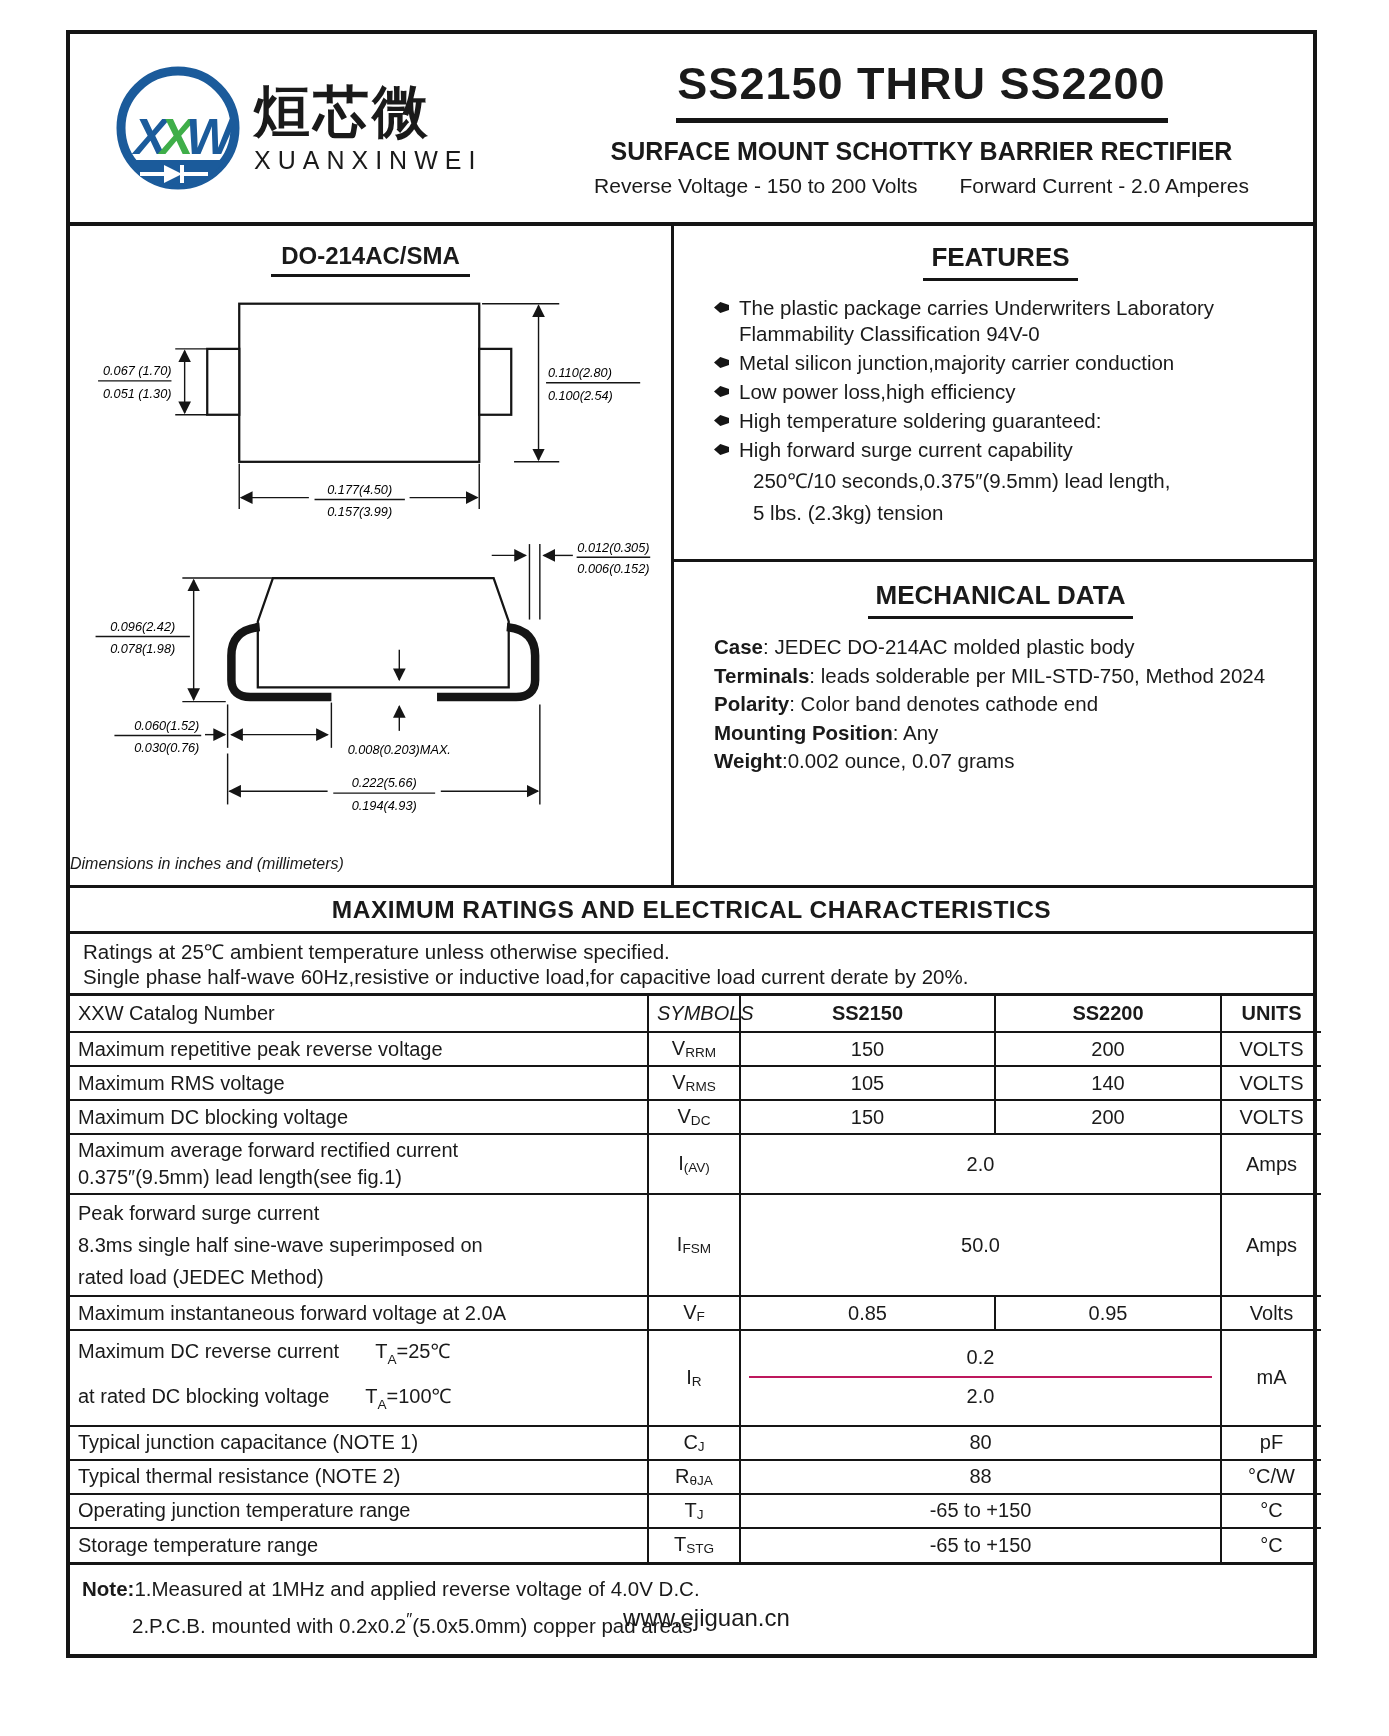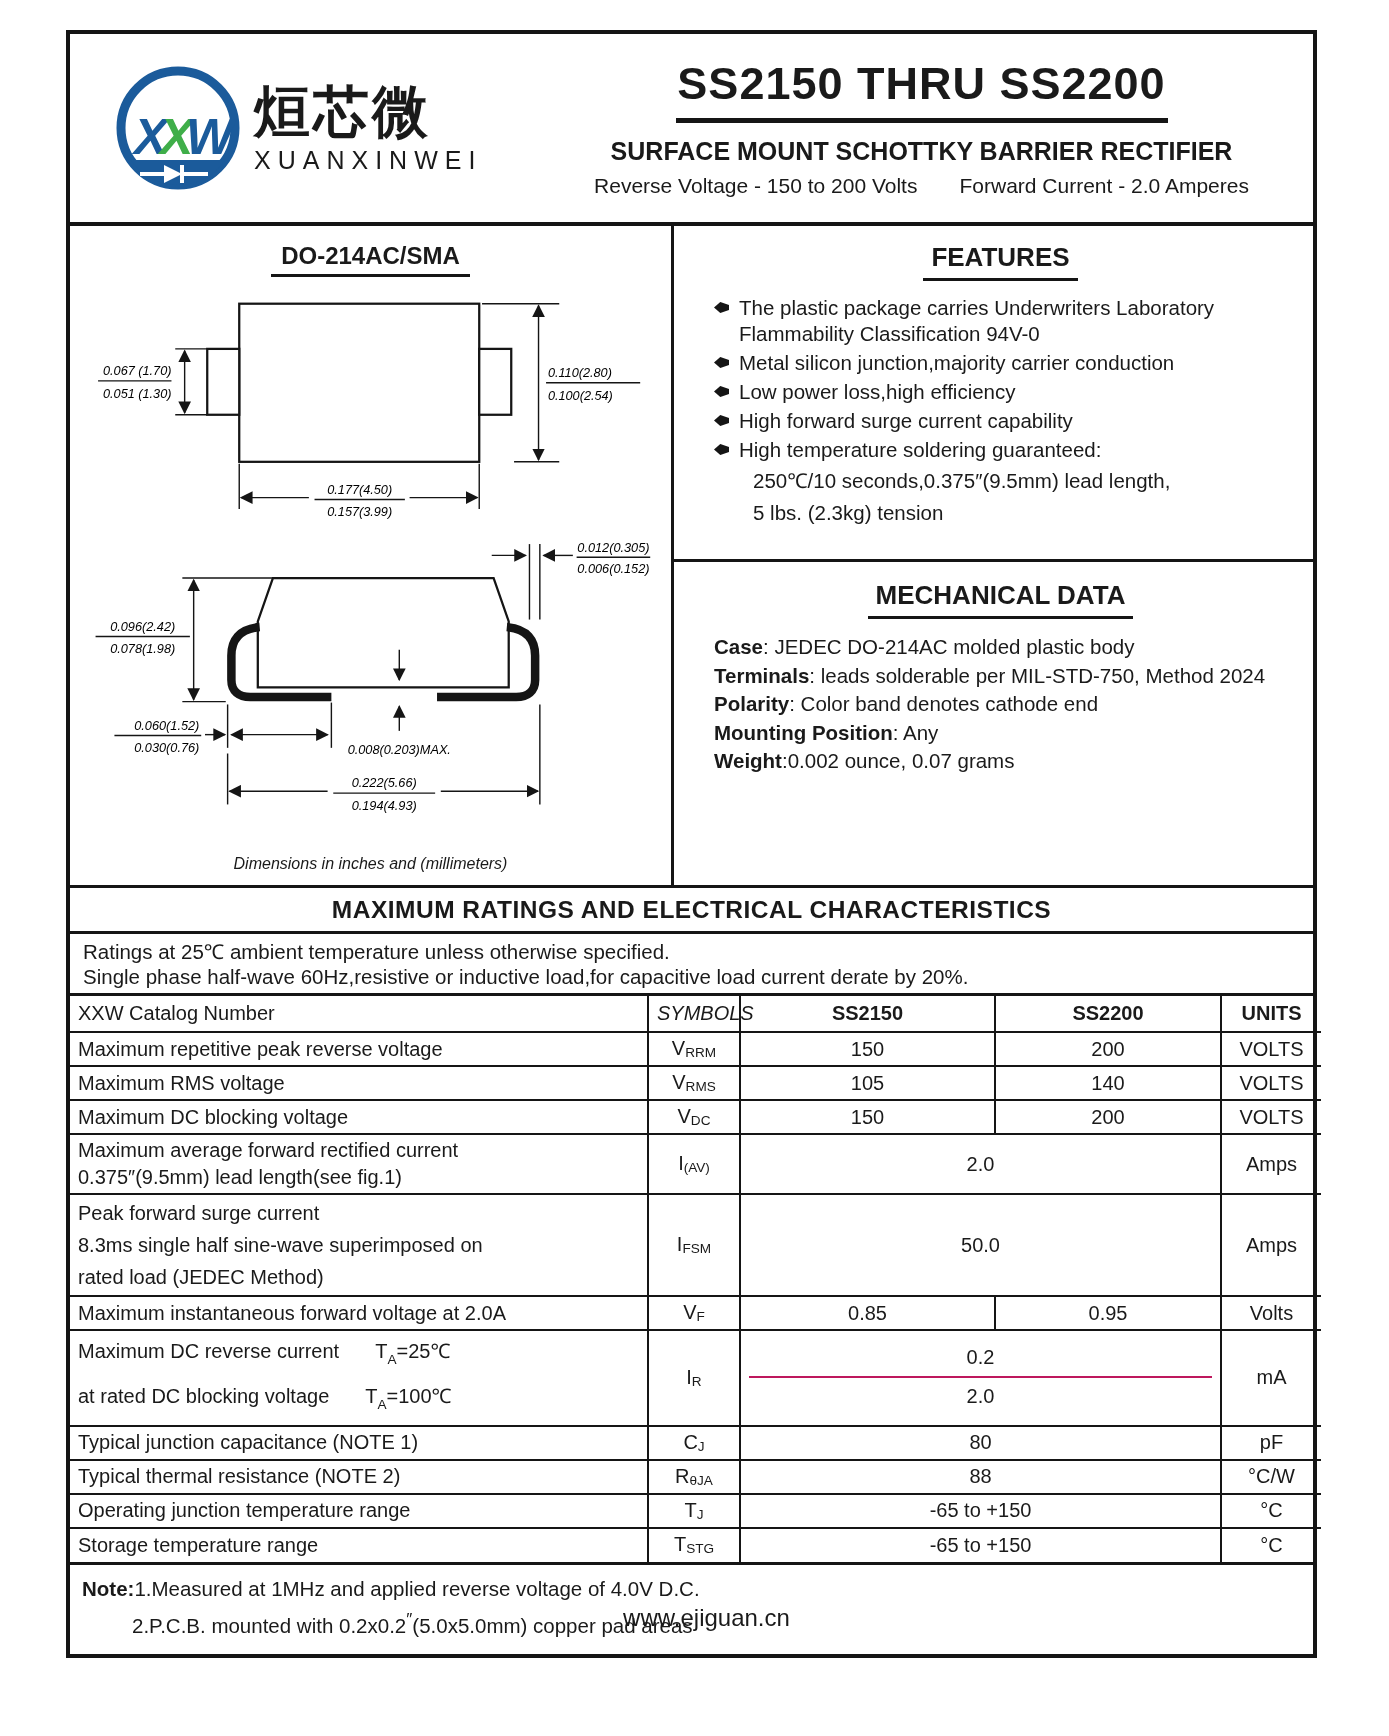--- a/index.html
+++ b/index.html
@@ -22,21 +22,21 @@
   .doc-title { font-size: 45px; font-weight: bold; letter-spacing: 1px; }
   .title-rule { height: 5px; background: #151515; width: 492px; margin: 8px auto 14px; }
   .doc-sub { font-size: 25px; font-weight: bold; }
   .doc-tag { font-size: 21px; margin-top: 8px; display: flex; justify-content: center; gap: 42px; }
   
   .sec2 { display: flex; border-bottom: 3px solid #151515; }
   .leftcol { width: 604px; border-right: 3px solid #151515; padding-top: 16px; }
   .pkg-head-wrap { text-align: center; }
   .pkg-heading { display: inline-block; font-size: 24px; font-weight: bold; border-bottom: 3px solid #151515; padding: 0 10px 4px; }
   .drawing { display: block; margin: 6px auto 0; }
-  .dim-caption { text-align: center; font-style: italic; font-size: 16px; margin: 10px 0 12px; }
+  .dim-caption { text-align: left; font-style: italic; font-size: 16px; margin: 10px 0 12px; }
   .rightcol { flex: 1; }
   .features-box { height: 336px; border-bottom: 3px solid #151515; padding: 16px 26px 0 40px; }
   .sec-head-wrap { text-align: center; margin-bottom: 14px; }
   .sec-heading { display: inline-block; font-size: 26px; font-weight: bold; border-bottom: 3px solid #151515; padding: 0 8px 5px; }
   .feat-item { display: flex; gap: 10px; font-size: 20.5px; line-height: 26px; margin-bottom: 3px; }
   .bullet { flex: none; width: 15px; height: 11px; background: #151515; margin-top: 7px;
             clip-path: polygon(0 50%, 42% 0, 100% 28%, 100% 72%, 42% 100%); }
   .feat-extra { margin-left: 39px; font-size: 20.5px; line-height: 28px; margin-top: 4px; }
   .mech-box { padding: 18px 26px 0 40px; }
   .mech-line { font-size: 20.5px; line-height: 28.5px; }
@@ -227,25 +227,25 @@
         <div class="feat-item">
           <span class="bullet"></span>
           <span>Metal silicon junction,majority carrier conduction</span>
         </div>
         <div class="feat-item">
           <span class="bullet"></span>
           <span>Low power loss,high efficiency</span>
         </div>
         <div class="feat-item">
           <span class="bullet"></span>
+          <span>High temperature soldering guaranteed:</span>
+        </div>
+        <div class="feat-item">
+          <span class="bullet"></span>
           <span>High forward surge current capability</span>
-        </div>
-        <div class="feat-item">
-          <span class="bullet"></span>
-          <span>High temperature soldering guaranteed:</span>
         </div>
         <div class="feat-extra">250℃/10 seconds,0.375″(9.5mm) lead length,</div>
         <div class="feat-extra">5 lbs. (2.3kg) tension</div>
       </div>
 
       <div class="mech-box">
         <div class="sec-head-wrap"><span class="sec-heading">MECHANICAL DATA</span></div>
         <div class="mech-line"><b>Case</b><span>: JEDEC DO-214AC molded plastic body</span></div>
         <div class="mech-line"><b>Terminals</b><span>: leads solderable per MIL-STD-750, Method 2024</span></div>
         <div class="mech-line"><b>Polarity</b><span>: Color band denotes cathode end</span></div>

